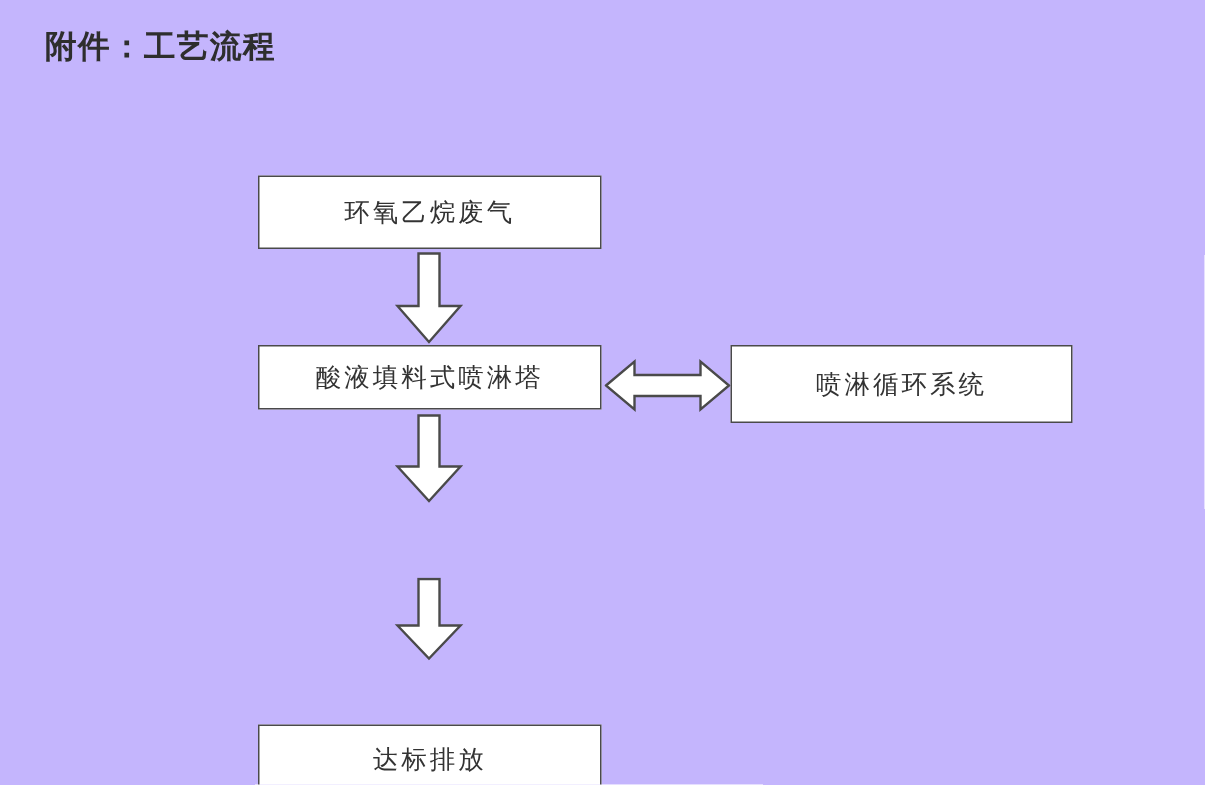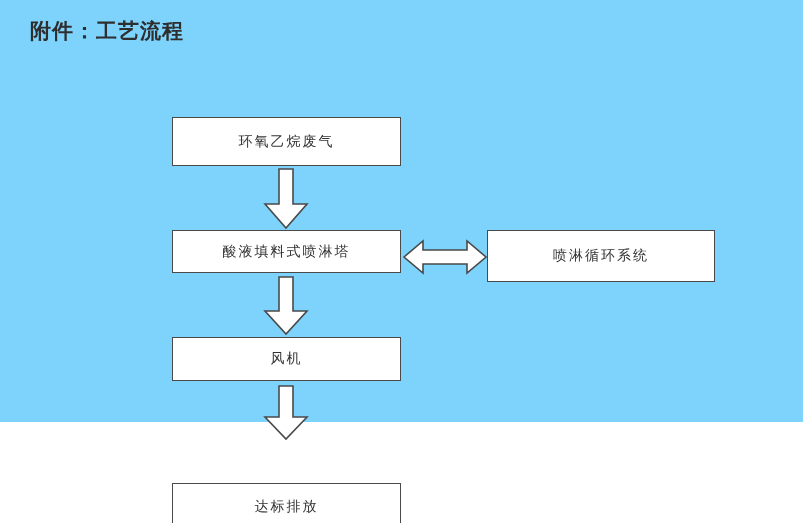--- a/index.html
+++ b/index.html
@@ -15,22 +15,22 @@
     overflow: hidden;
     font-family: "DejaVu Sans", "Liberation Sans", sans-serif;
     color: #2b2b2b;
     -webkit-font-smoothing: antialiased;
   }
 
   #scanpage {
     position: absolute;
     left: 0; top: 0;
     width: 803px;
-    height: 422px;
-    background: #7dd3fc;
+    height: 523px;
+    background: #c4b5fd;
     text-align: right;
   }
 
   
   .doc-title {
     position: absolute;
     left: 30px;
     top: 17px;
     font-size: 21px;
     letter-spacing: 1px;
@@ -43,23 +43,23 @@
   
   .node {
     position: absolute;
     box-sizing: border-box;
     border: 1.6px solid #4a4a4a;
     background: #ffffff;
     display: flex;
     align-items: center;
     justify-content: center;
     color: #333333;
-    font-size: 14px;
+    font-size: 17px;
     letter-spacing: 2px;
-    font-family: Liberation Serif, serif;
+    font-family: Liberation Sans, sans-serif;
   }
 
   .node-label {
     display: block;
     line-height: 1;
     white-space: nowrap;
   }
 
   #node-waste-gas      { left: 172px; top: 117px; width: 229px; height: 49px; }
   #node-spray-tower    { left: 172px; top: 230px; width: 229px; height: 43px; }
@@ -114,23 +114,20 @@
       <path d="M1,19 L20,3 L20,12 L64,12 L64,3 L83,19 L64,35 L64,26 L20,26 L20,35 Z"></path>
     </svg>
   </div>
 
   <div class="arrow" id="arrow-tower-to-fan">
     <svg width="48" height="60" viewBox="0 0 48 60">
       <path d="M17,1 L31,1 L31,35 L45,35 L24,58 L3,35 L17,35 Z"></path>
     </svg>
   </div>
 
-  <div class="node" id="node-fan">
-    <span class="node-label">风机</span>
-  </div>
 
   <div class="arrow" id="arrow-fan-to-out">
     <svg width="48" height="56" viewBox="0 0 48 56">
       <path d="M17,1 L31,1 L31,32 L45,32 L24,54 L3,32 L17,32 Z"></path>
     </svg>
   </div>
 
   <div class="node" id="node-discharge">
     <span class="node-label">达标排放</span>
   </div>

